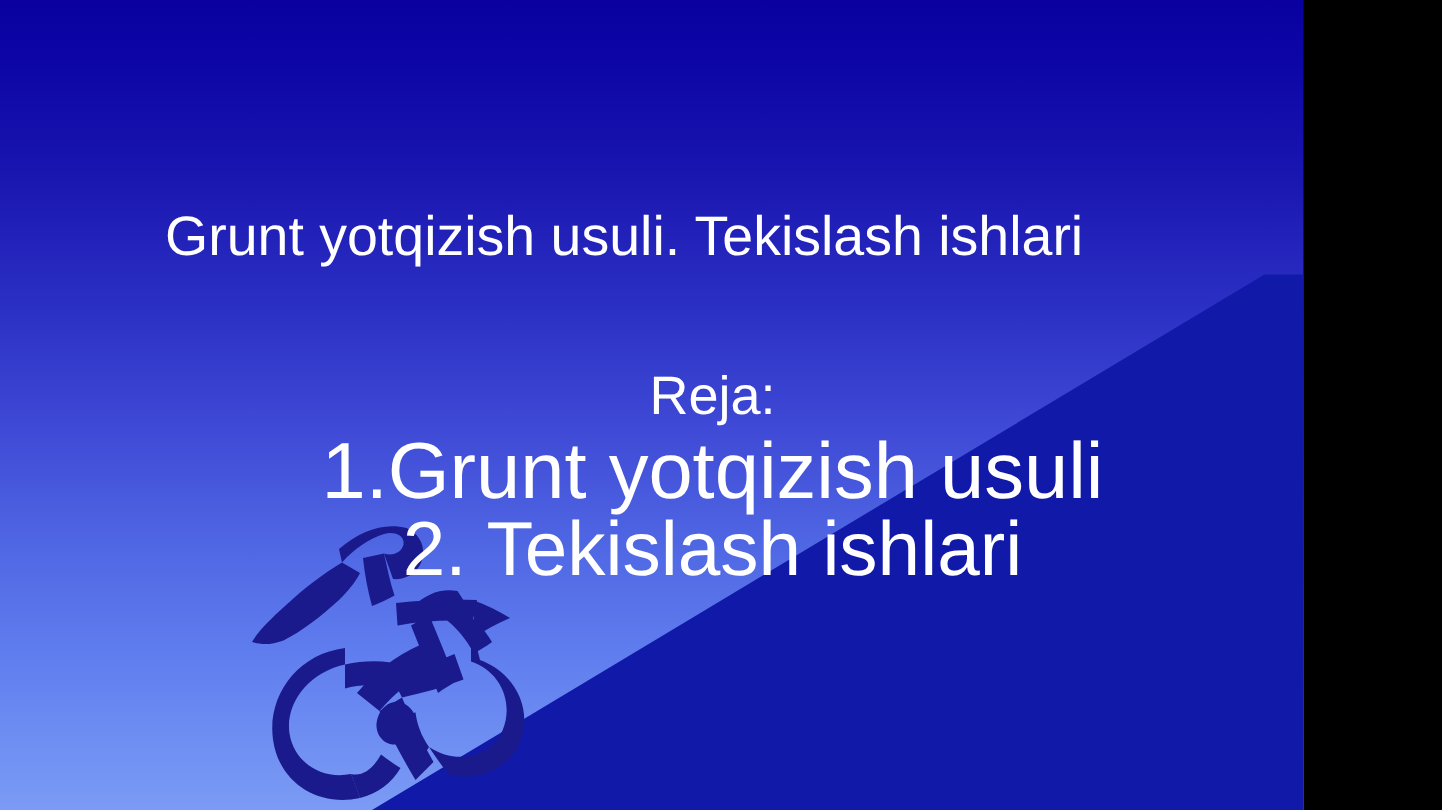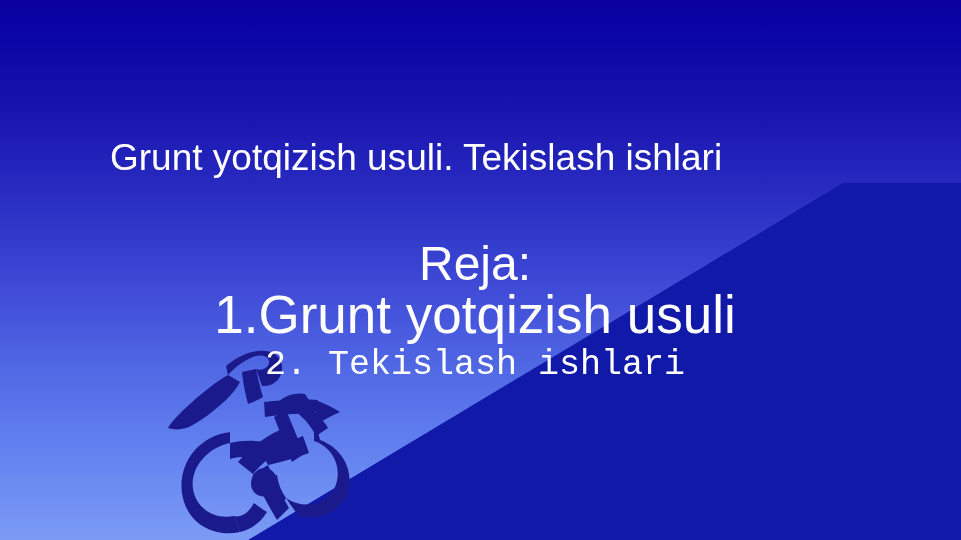--- a/index.html
+++ b/index.html
@@ -3,35 +3,36 @@
 <meta charset="utf-8">
 <title>Slide</title>
 <style>
   html, body {
     margin: 0;
     padding: 0;
     background: #000;
   }
   #slide {
     position: relative;
-    width: 961px;
+    width: 842px;
     height: 540px;
     overflow: hidden;
     font-family: "Liberation Sans", sans-serif;
     
     background: linear-gradient(to bottom,
         #0a00a0 0%,
         #0d06a6 8%,
         #1a16b0 22%,
         #2b30c4 38%,
         #3f4ad6 53%,
         #5068e4 68%,
         #5f7cee 80%,
         #6d8cf2 90%,
         #7b9bf5 100%);
+    padding-left: 27px;
     -webkit-font-smoothing: antialiased;
   }
 
   
   #wedge {
     position: absolute;
     left: 0;
     top: 0;
     width: 961px;
     height: 540px;
@@ -68,23 +69,23 @@
     width: 950px;
     text-align: center;
   }
   .body-line {
     color: #ffffff;
     font-size: 38px;
     line-height: 51px;
     font-weight: normal;
     white-space: nowrap;
   }
-  .body-line.l1 { font-size: 48px; }
+  .body-line.l1 { font-size: 36px; }
   .body-line.l2 { font-size: 53px; }
-  .body-line.l3 { font-size: 35px; font-family: Liberation Mono, monospace; }
+  .body-line.l3 { font-size: 51px; }
 </style>
 </head>
 <body>
 
 <div id="slide">
 
   <svg id="wedge" viewBox="0 0 961 540" preserveAspectRatio="none">
     <polygon points="843,183 961,183 961,540 248,540" fill="#111aa8"></polygon>
   </svg>
 

